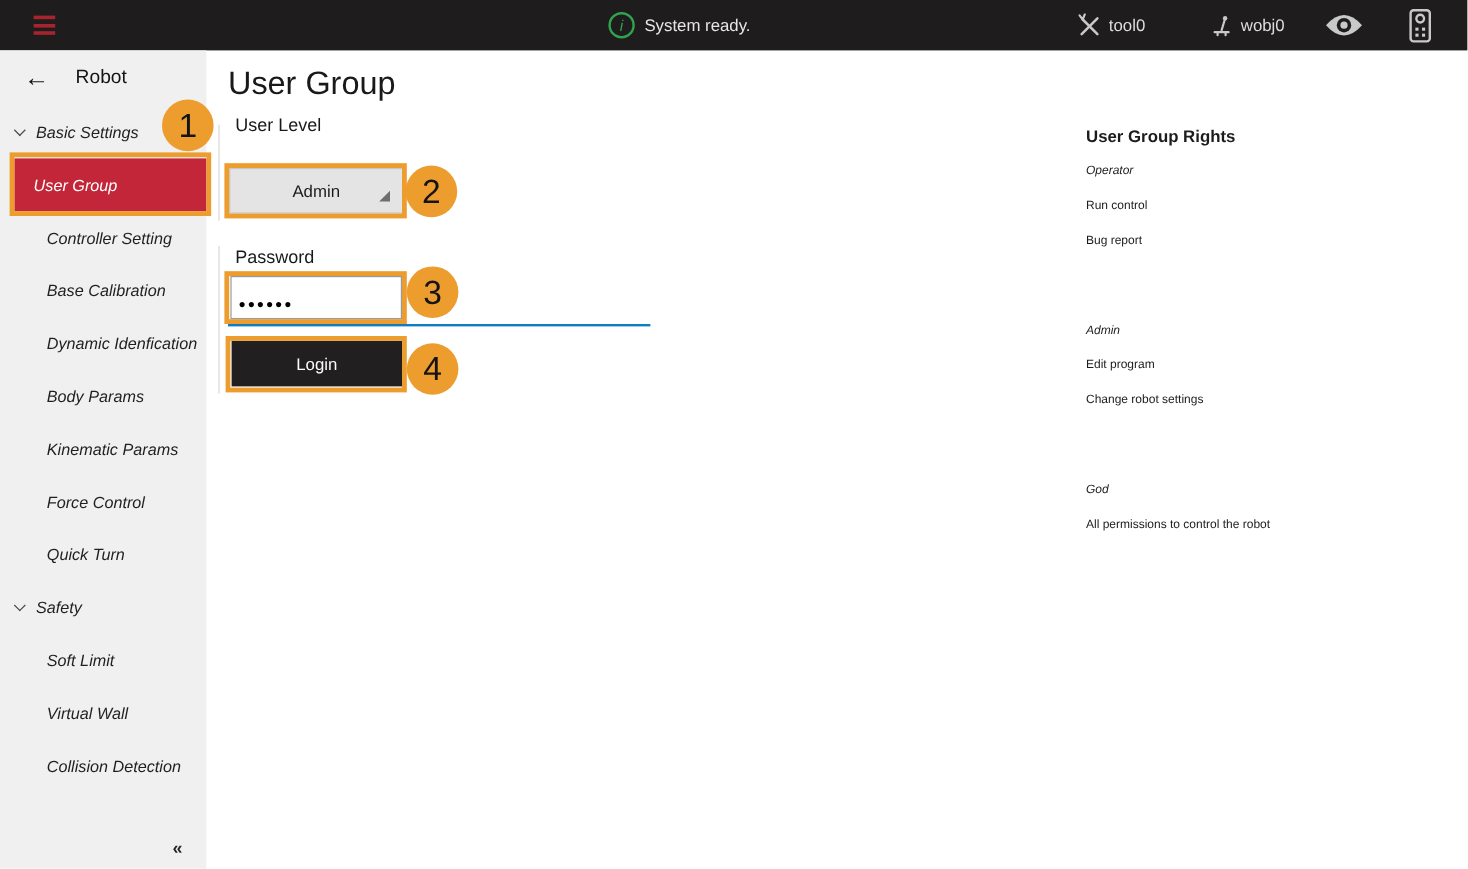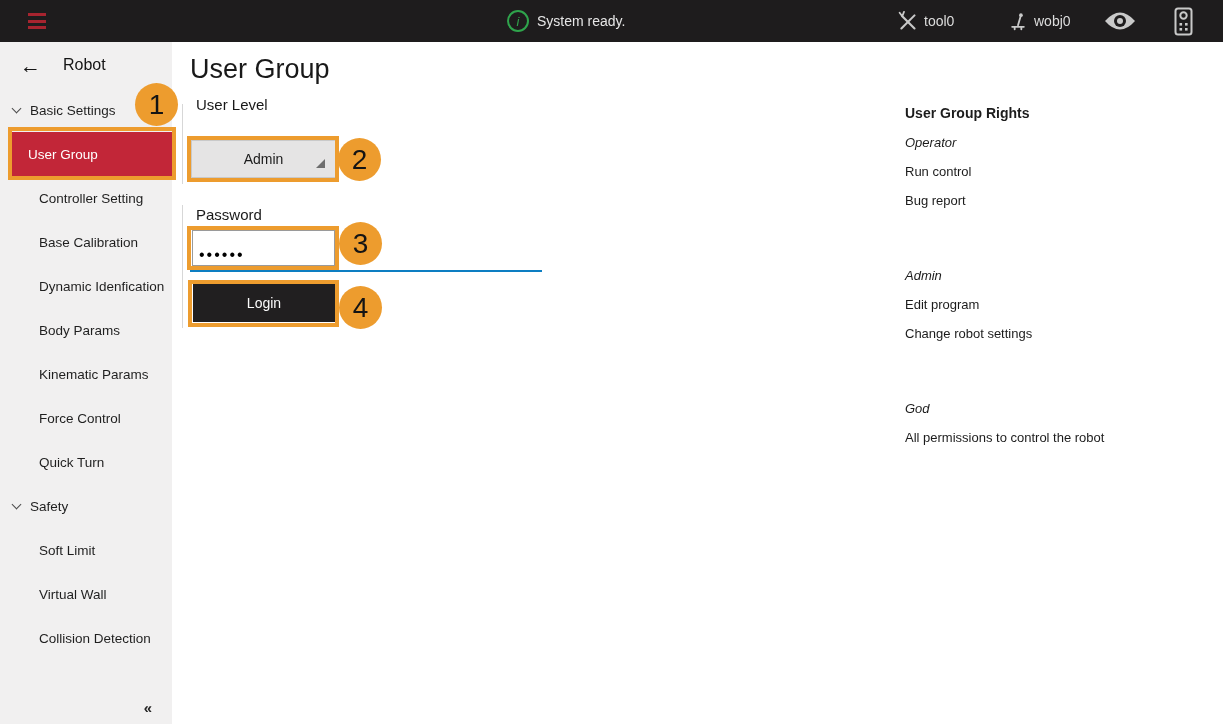--- a/index.html
+++ b/index.html
@@ -34,21 +34,21 @@
   .tb-icon { position:absolute; top:0; height:42px; display:flex; align-items:center; cursor:pointer; }
   .tb-icon.eye { left:1104px; }
   .tb-icon.pendant { left:1174px; }
 
   
   .sidebar { position:absolute; left:0; top:42px; width:172px; height:682px; background:#f1f0f0; }
   .sidebar-header { display:flex; align-items:center; height:46px; padding-left:20px; gap:22px; }
   .back-arrow { font-size:21px; color:#141414; cursor:pointer; line-height:1; }
   .sidebar-title { font-size:16px; color:#141414; }
 
-  .nav-row { height:44px; display:flex; align-items:center; font-size:13.5px; color:#1f1f1f; cursor:pointer; }
+  .nav-row { height:44px; display:flex; align-items:center; font-size:13.5px; color:#1f1f1f; cursor:pointer;font-style:italic; }
   .nav-header { padding-left:13px; gap:10px; }
   .chevron {
     width:7px; height:7px; border-right:1.5px solid #4c4c4c; border-bottom:1.5px solid #4c4c4c;
     transform:rotate(45deg); margin-top:-4px; flex:0 0 auto;
   }
   .nav-item { padding-left:39px; }
   .nav-item.selected {
     margin-left:12px; padding-left:16px; background:#c22638; color:#ffffff; height:44px;
   }
   .collapse-btn { position:absolute; right:20px; bottom:8px; font-size:15px; font-weight:bold; color:#262626; cursor:pointer; }
@@ -83,21 +83,21 @@
   .field-underline { position:absolute; left:190px; top:270px; width:352px; height:2px; background:#0d7ec2; }
 
   .login-btn {
     position:absolute; left:193px; top:284px; width:142px; height:38px;
     background:#211f20; color:#fbfbfb; border:none;
     font-family:"Liberation Sans", sans-serif; font-size:14px; cursor:pointer;
   }
 
   
   .rights { position:absolute; left:905px; top:99px; width:300px; }
-  .rights .row { line-height:29px; font-size:13px; color:#1c1c1c; }
+  .rights .row { line-height:29px; font-size:10px; color:#1c1c1c; }
   .rights .rights-title { font-weight:bold; font-size:14px; }
   .rights .role { font-style:italic; }
   .rights .gap { margin-top:46px; }
 
   
   .anno-box { position:absolute; border:4px solid #ed9c2e; z-index:5; pointer-events:none; }
   .anno-box.b1 { left:8px;   top:127px; width:168px; height:53px; }
   .anno-box.b2 { left:187px; top:136px; width:152px; height:46px; }
   .anno-box.b3 { left:187px; top:226px; width:152px; height:44px; }
   .anno-box.b4 { left:188px; top:280px; width:151px; height:47px; }

